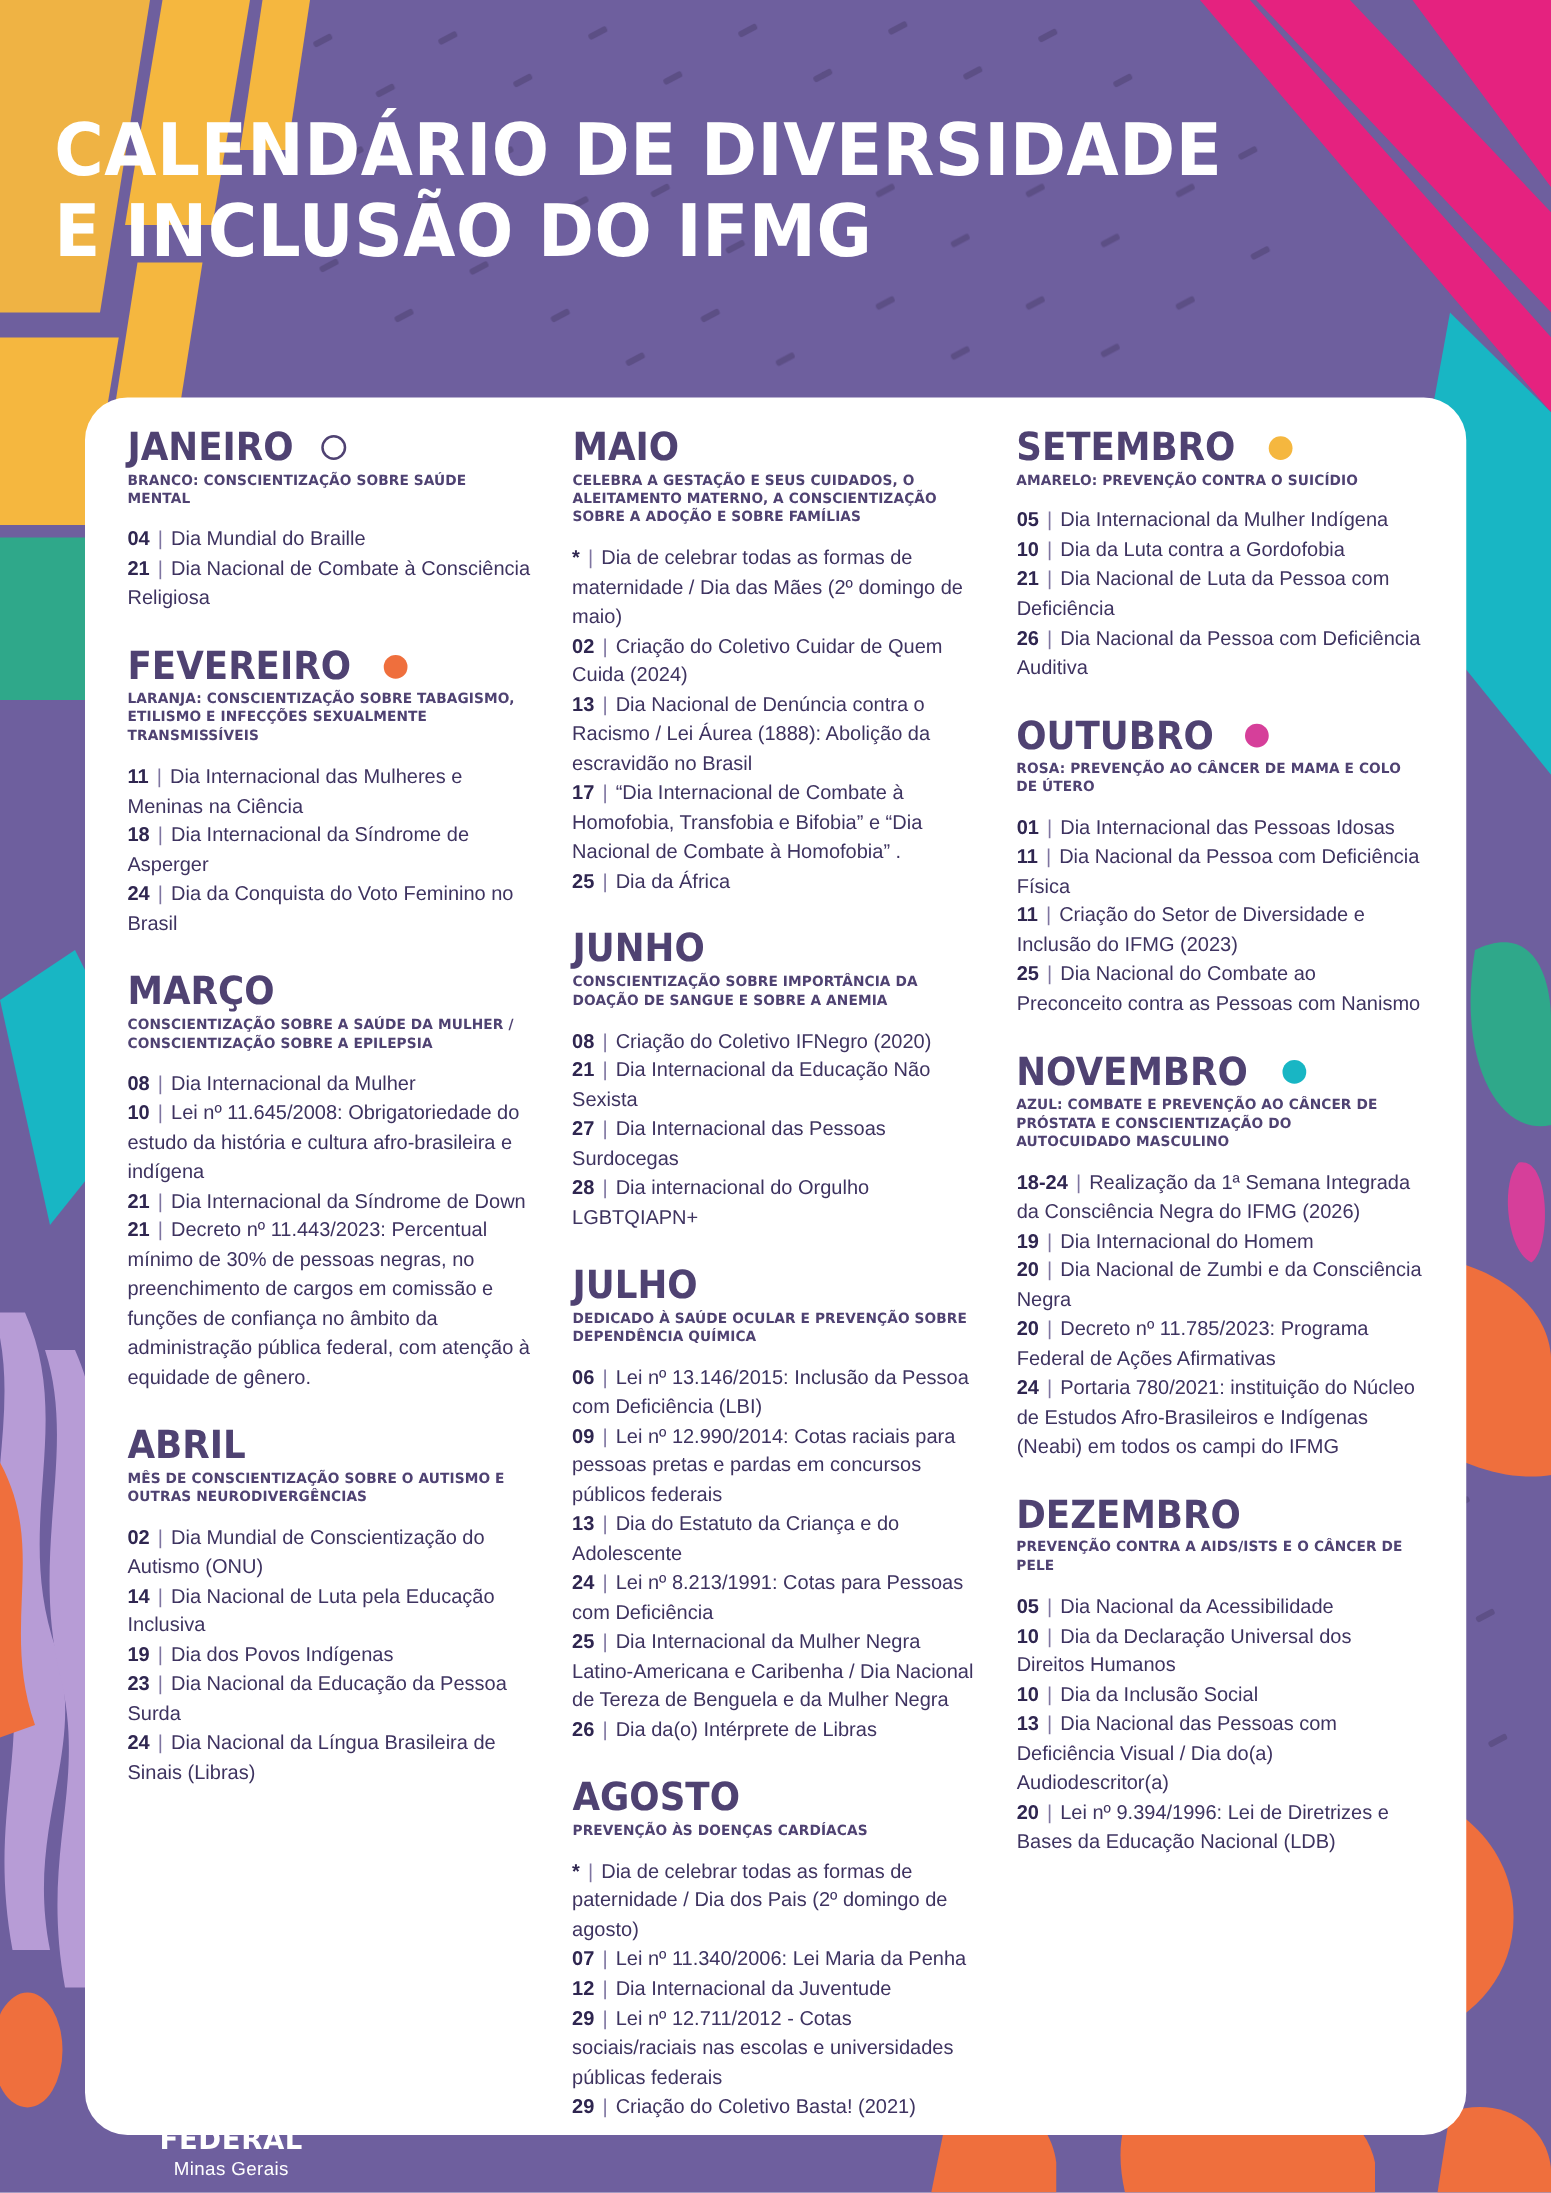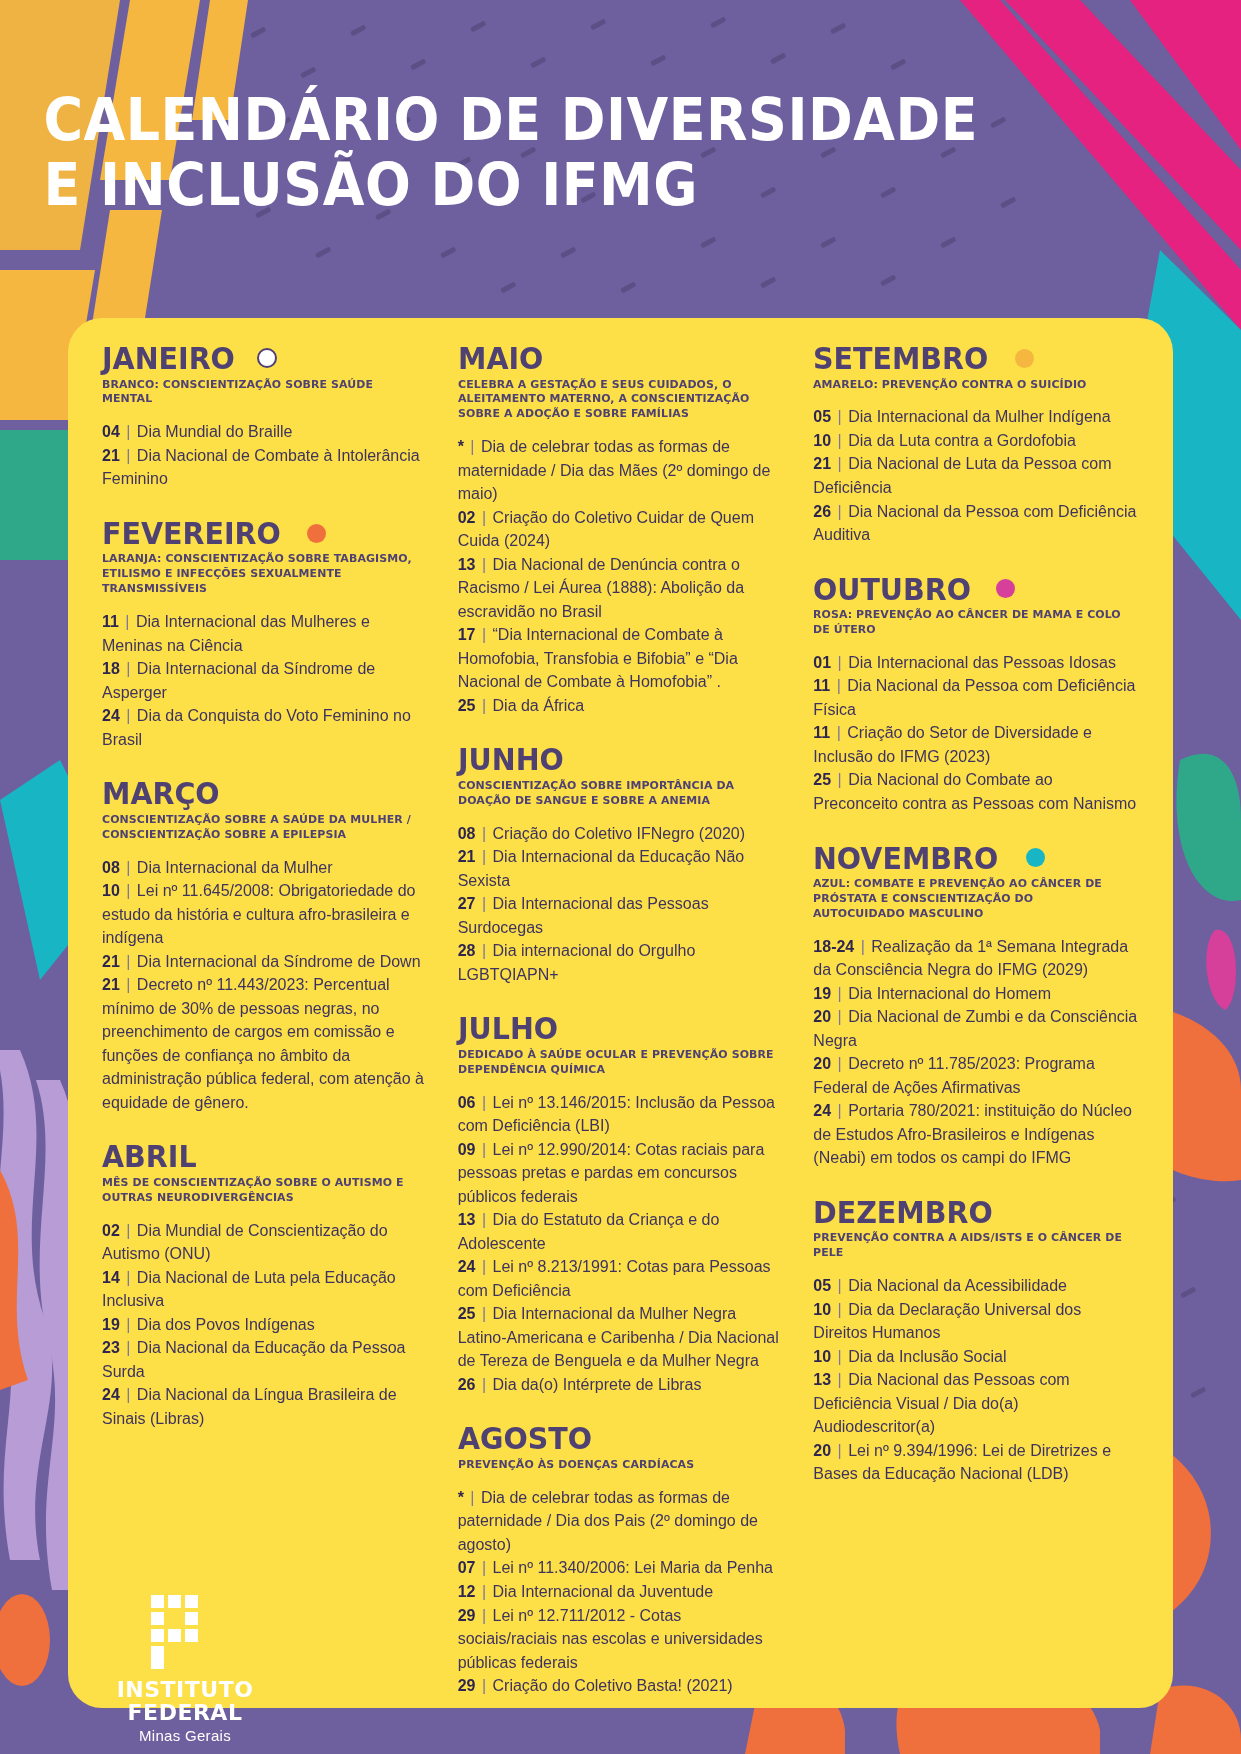--- a/index.html
+++ b/index.html
@@ -38,21 +38,21 @@
     text-transform: uppercase;
   }
 
   
   .card {
     position: absolute;
     left: 68px;
     top: 318px;
     width: 1105px;
     height: 1390px;
-    background: #fde047;
+    background: #ffffff;
     border-radius: 34px;
     z-index: 2;
     box-sizing: border-box;
     padding: 24px 34px 10px 34px;
   }
   .cols {
     display: flex;
     gap: 30px;
     height: 100%;
   }
@@ -264,21 +264,21 @@
   <div class="cols" id="columns">
       <div class="col">
         <div class="month">
           <div class="month-head">
             <div class="month-name">JANEIRO</div>
             <span class="dot hollow"></span>
           </div>
           <div class="month-sub">BRANCO: CONSCIENTIZAÇÃO SOBRE SAÚDE MENTAL</div>
           <div class="events">
             <div class="ev"><b>04</b><span class="sep"> | </span><span>Dia Mundial do Braille</span></div>
-            <div class="ev"><b>21</b><span class="sep"> | </span><span>Dia Nacional de Combate à Intolerância Feminino</span></div>
+            <div class="ev"><b>21</b><span class="sep"> | </span><span>Dia Nacional de Combate à Consciência Religiosa</span></div>
           </div>
         </div>
         <div class="month">
           <div class="month-head">
             <div class="month-name">FEVEREIRO</div>
             <span class="dot" style="background: rgb(239, 111, 61);"></span>
           </div>
           <div class="month-sub">LARANJA: CONSCIENTIZAÇÃO SOBRE TABAGISMO, ETILISMO E INFECÇÕES SEXUALMENTE TRANSMISSÍVEIS</div>
           <div class="events">
             <div class="ev"><b>11</b><span class="sep"> | </span><span>Dia Internacional das Mulheres e Meninas na Ciência</span></div>
@@ -393,21 +393,21 @@
             <div class="ev"><b>25</b><span class="sep"> | </span><span>Dia Nacional do Combate ao Preconceito contra as Pessoas com Nanismo</span></div>
           </div>
         </div>
         <div class="month">
           <div class="month-head">
             <div class="month-name">NOVEMBRO</div>
             <span class="dot" style="background: rgb(24, 182, 196);"></span>
           </div>
           <div class="month-sub">AZUL: COMBATE E PREVENÇÃO AO CÂNCER DE PRÓSTATA E CONSCIENTIZAÇÃO DO AUTOCUIDADO MASCULINO</div>
           <div class="events">
-            <div class="ev"><b>18-24</b><span class="sep"> | </span><span>Realização da 1ª  Semana Integrada da Consciência Negra do IFMG (2029)</span></div>
+            <div class="ev"><b>18-24</b><span class="sep"> | </span><span>Realização da 1ª  Semana Integrada da Consciência Negra do IFMG (2026)</span></div>
             <div class="ev"><b>19</b><span class="sep"> | </span><span>Dia Internacional do Homem</span></div>
             <div class="ev"><b>20</b><span class="sep"> | </span><span>Dia Nacional de Zumbi e da Consciência Negra</span></div>
             <div class="ev"><b>20</b><span class="sep"> | </span><span>Decreto nº 11.785/2023: Programa Federal de Ações Afirmativas</span></div>
             <div class="ev"><b>24</b><span class="sep"> | </span><span>Portaria 780/2021: instituição do Núcleo de Estudos Afro-Brasileiros e Indígenas (Neabi) em todos os campi do IFMG</span></div>
           </div>
         </div>
         <div class="month">
           <div class="month-head">
             <div class="month-name">DEZEMBRO</div>
           </div>

